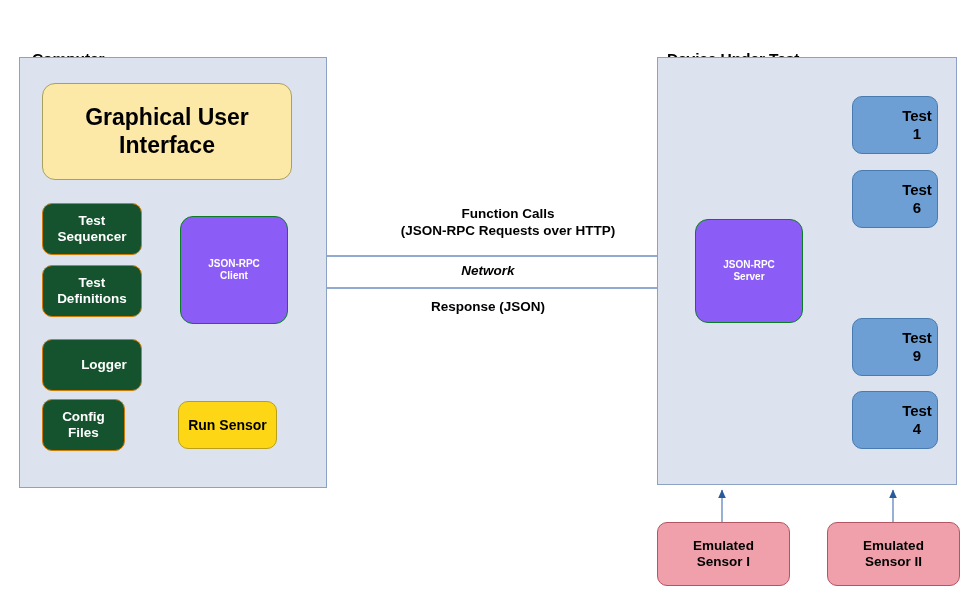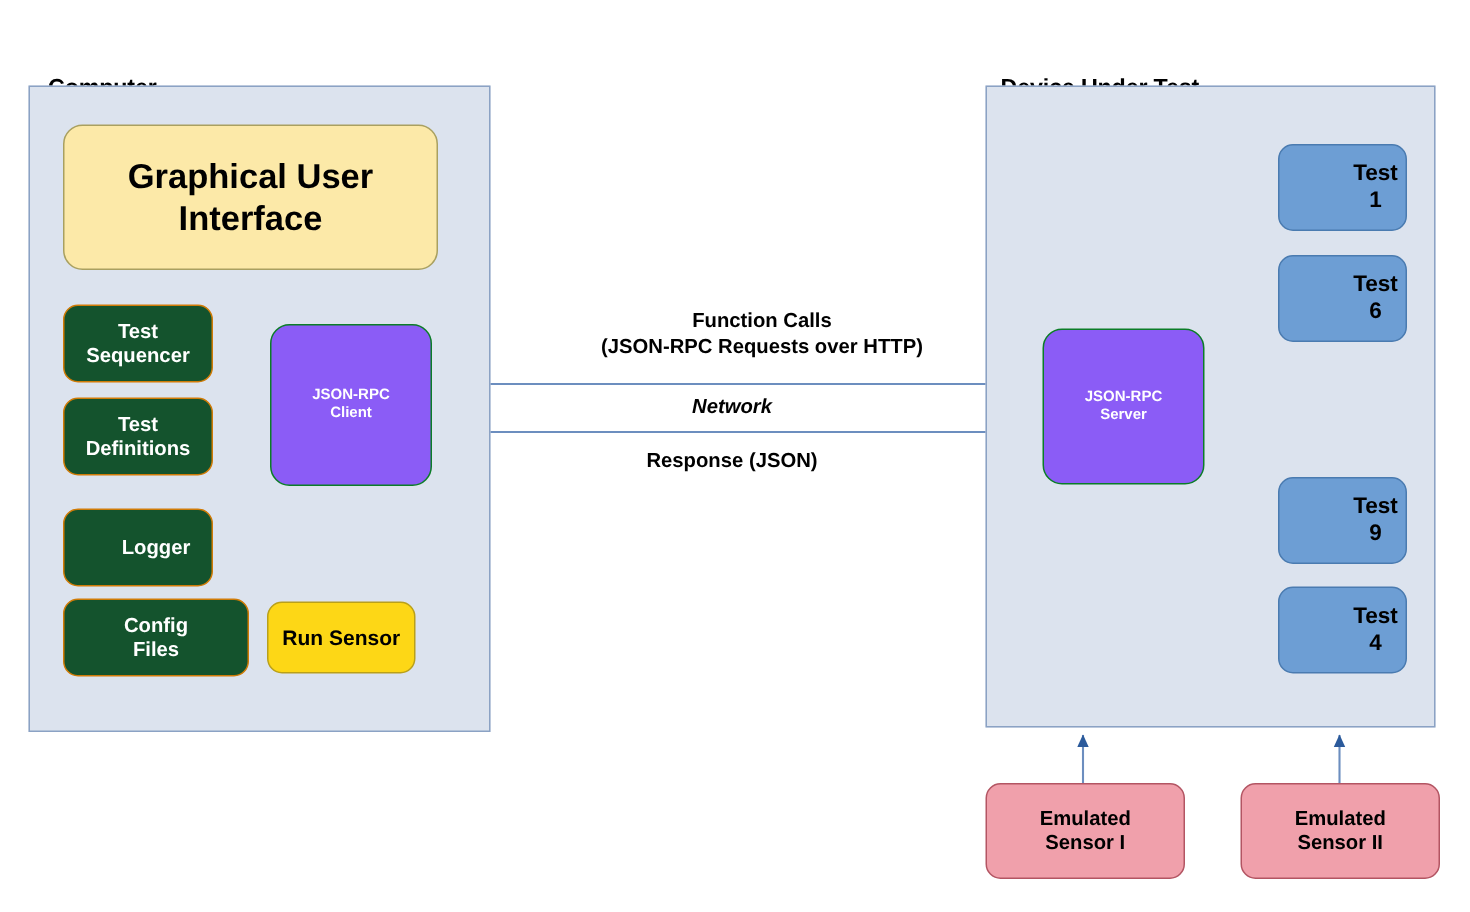--- a/index.html
+++ b/index.html
@@ -174,21 +174,21 @@
   <div class="container-box" style="left:19px; top:57px; width:308px; height:431px;"></div>
 
   <div class="node node-gui" style="left:42px; top:83px; width:250px; height:97px;">Graphical User
 Interface</div>
 
   <div class="node node-orange" style="left:42px; top:203px; width:100px; height:52px;">Test
 Sequencer</div>
   <div class="node node-orange" style="left:42px; top:265px; width:100px; height:52px;">Test
 Definitions</div>
   <div class="node node-orange" style="left:42px; top:339px; width:100px; height:52px;padding-left:24px;">Logger</div>
-  <div class="node node-orange" style="left:42px; top:399px; width:124px; height:52px;">Config
+  <div class="node node-orange" style="left:42px; top:399px; width:83px; height:52px;">Config
 Files</div>
 
   <div class="node node-green" style="left:180px; top:216px; width:108px; height:108px;">JSON-RPC
 Client</div>
 
   <div class="node node-yellow" style="left:178px; top:401px; width:99px; height:48px;">Run Sensor</div>
 
   <div class="edge-label" style="left:364px; top:206px; width:288px;">Function Calls
 (JSON-RPC Requests over HTTP)</div>
   <div class="edge-label-network" style="left:440px; top:263px; width:96px;">Network</div>

